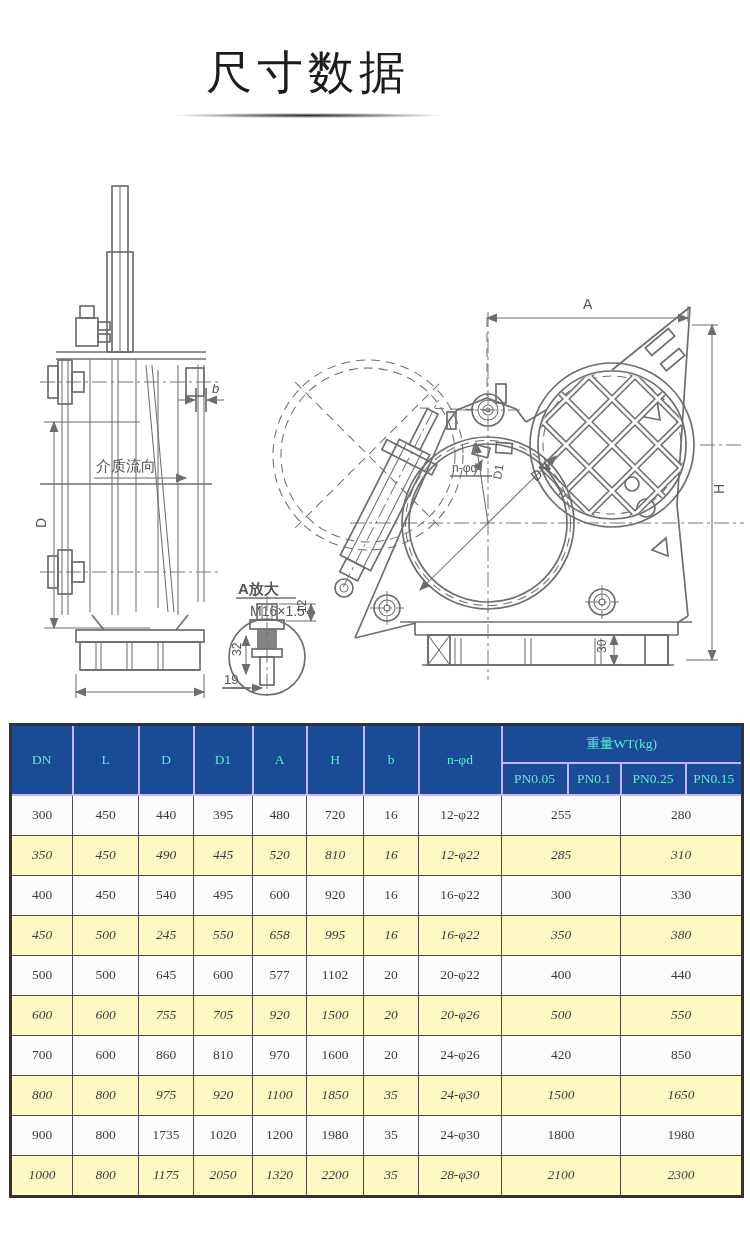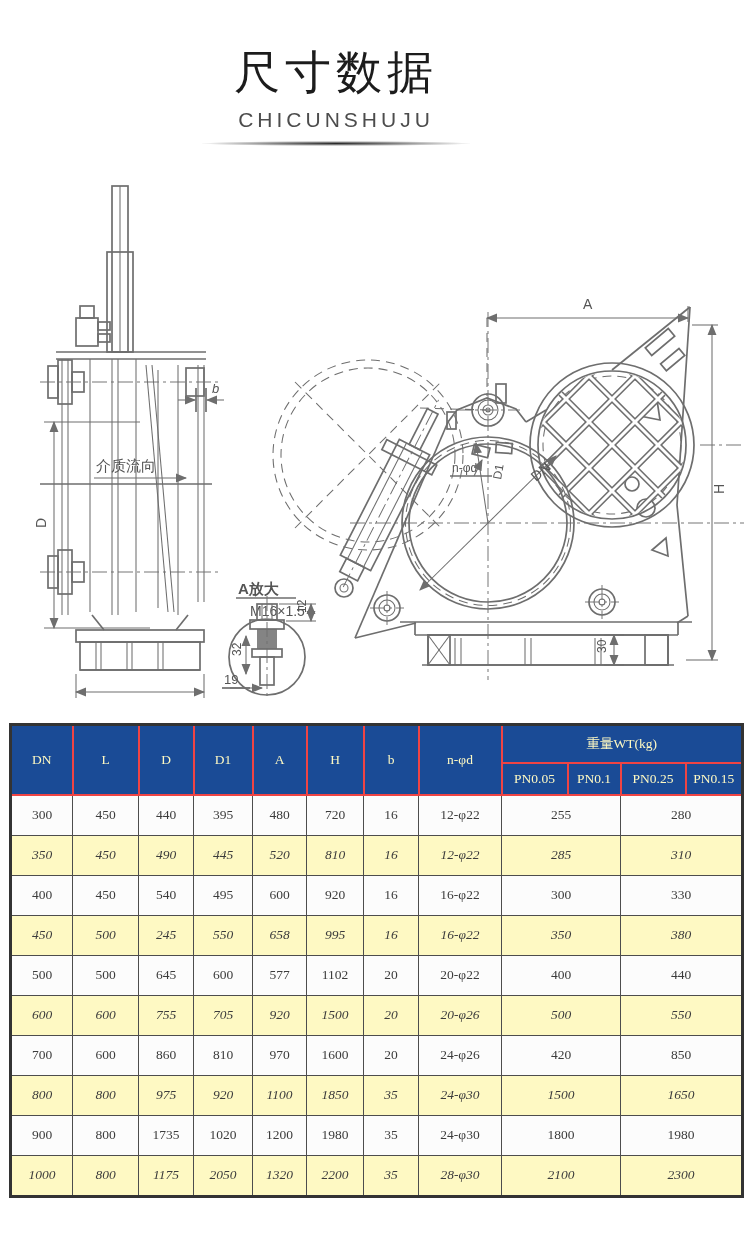--- a/index.html
+++ b/index.html
@@ -1,40 +1,40 @@
 <!DOCTYPE html>
 <html style="--blue: #1a4b96; --ink: #6e6e6e;"><head>
 <meta charset="utf-8">
 <style>
   html,body{margin:0;padding:0;background:#fff;}
   .page{position:relative;width:750px;height:1244px;background:#ffffff;overflow:hidden;
         font-family:"Liberation Sans",sans-serif;}
 
   
-  .hdr{position:absolute;top:0;left:0;width:616px;text-align:center;margin-left:28px;}
+  .hdr{position:absolute;top:0;left:0;width:616px;text-align:center;}
   .hdr .title{margin-top:42px;font-size:46px;letter-spacing:5px;color:#1c1c1c;font-weight:500;}
   .hdr .subtitle{margin-top:4px;font-size:21px;letter-spacing:4px;color:#4c4c4c;}
   .hdr .divider{margin:9px auto 0 auto;width:268px;height:5px;
       background:radial-gradient(ellipse at center,#2a2a2a 0%,rgba(42,42,42,0.55) 34%,rgba(42,42,42,0) 72%);}
 
   
   .drawing{position:absolute;top:160px;left:0;}
   .out{stroke:var(--ink,#6e6e6e);stroke-width:1.7;fill:none;}
   .thin{stroke:var(--ink,#6e6e6e);stroke-width:1.05;fill:none;}
   .dim{stroke:var(--ink,#6e6e6e);stroke-width:1.05;fill:none;}
   .cl{stroke:var(--ink,#6e6e6e);stroke-width:0.95;fill:none;stroke-dasharray:15 4 3 4;}
   .dash{stroke-dasharray:9 6;}
   .lbl{fill:#555;font-family:"Liberation Sans",sans-serif;}
 
   
   .spec-table{position:absolute;top:723px;left:9px;width:732px;border-collapse:collapse;
       table-layout:fixed;border:3px solid #333;
       font-family:"Liberation Serif",serif;color:#3c3c3c;font-size:13.5px;text-align:center;}
-  .spec-table thead th{background:var(--blue,#1a4b96);color:#fef9c3;font-weight:normal;
-      border:2px solid #ef4444;font-size:13.5px;}
+  .spec-table thead th{background:var(--blue,#1a4b96);color:#5eead4;font-weight:normal;
+      border:2px solid #c4b5fd;font-size:13.5px;}
   .spec-table thead tr:first-child{height:38px;}
   .spec-table thead tr:last-child{height:32px;}
   .spec-table tbody td{border:1.5px solid #4d4d4d;background:#fcfcfc;height:37px;}
   .spec-table tbody tr.alt td{background:#fef9c3;font-style:italic;}
 
   
   .wm{position:absolute;pointer-events:none;}
   .wm-red{top:940px;left:252px;width:115px;height:150px;background:#cf4444;opacity:0.10;
       transform:rotate(10deg);
       clip-path:polygon(40% 0,62% 0,62% 38%,100% 38%,100% 60%,62% 60%,62% 100%,40% 100%,40% 60%,0 60%,0 38%,40% 38%);}
@@ -42,21 +42,20 @@
       transform:rotate(-18deg);filter:blur(5px);
       clip-path:polygon(0 20%,100% 0,100% 18%,0 40%,0 55%,100% 35%,100% 55%,0 78%);}
 </style>
 </head>
 <body>
 
 <div class="page">
 
   <div class="hdr">
     <div class="title">尺寸数据</div>
-    <div class="subtitle">CHICUNSHUJU</div>
     <div class="divider"></div>
   </div>
 
   <svg class="drawing" width="750" height="560" viewBox="0 0 750 560">
     <defs>
       <marker id="ah" viewBox="0 0 10 8" refX="9" refY="4" markerWidth="11" markerHeight="9" orient="auto-start-reverse">
         <path d="M0,0 L10,4 L0,8 z" fill="#6e6e6e"></path>
       </marker>
       <clipPath id="discClip">
           <circle cx="612" cy="285" r="73"></circle>

